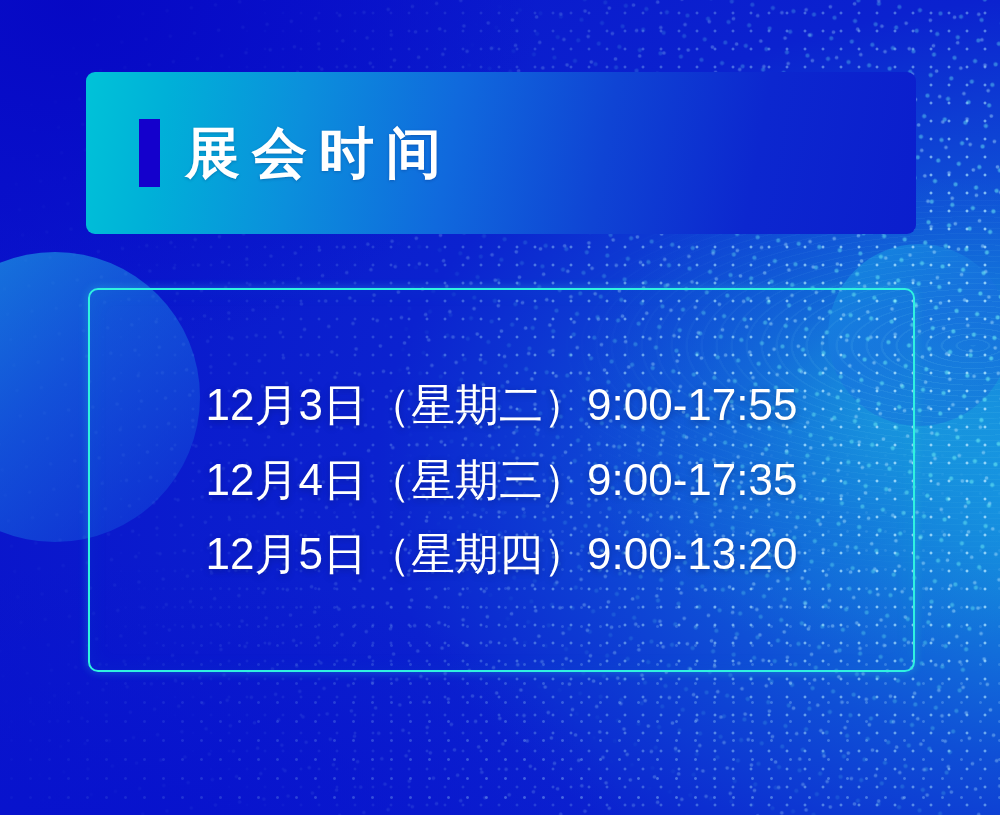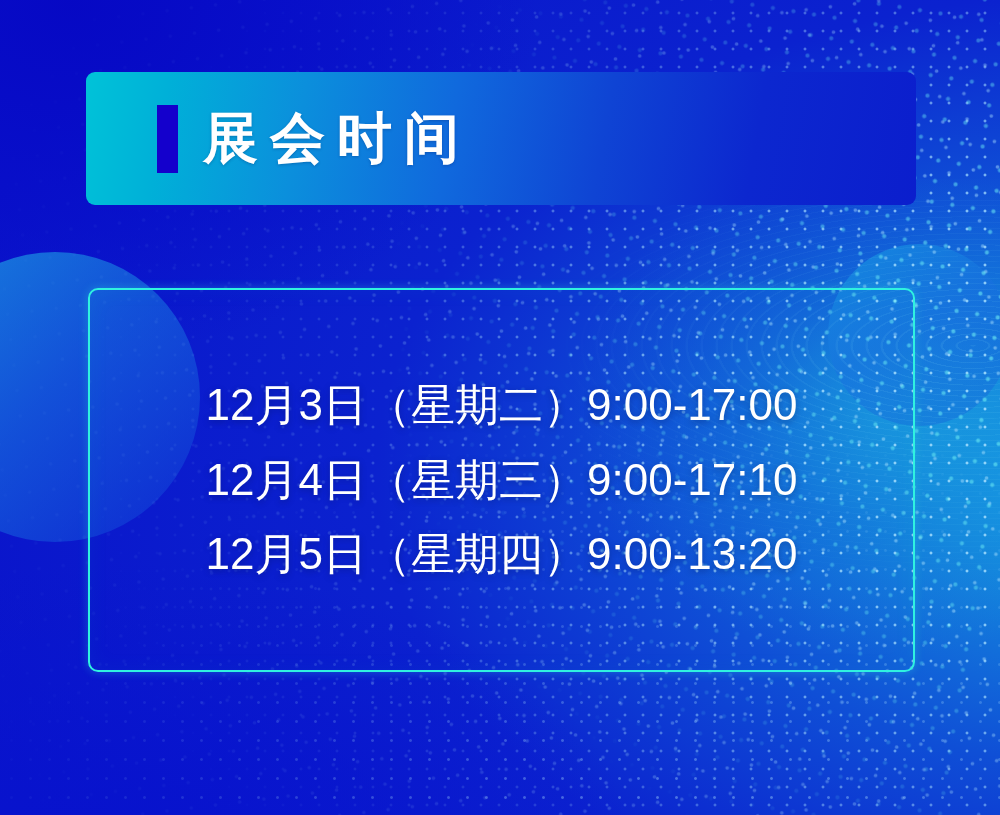--- a/index.html
+++ b/index.html
@@ -125,34 +125,34 @@
     height: 182px;
     background: linear-gradient(150deg, rgba(22,150,226,0.80) 0%, rgba(24,112,224,0.50) 46%, rgba(16,56,212,0.22) 100%);
   }
 
   
   .title-bar {
     position: absolute;
     left: 86px;
     top: 72px;
     width: 830px;
-    height: 133px;
+    height: 162px;
     border-radius: 9px;
     background: linear-gradient(100deg,
       #00c3d8 0%,
       #00b0d8 10%,
       #0b8fdc 26%,
       #1069dd 44%,
       #0f44d4 62%,
       #0c27cf 80%,
       #0b1ecd 100%);
     display: flex;
     align-items: center;
     box-sizing: border-box;
-    padding-left: 71px;
+    padding-left: 53px;
   }
   .title-accent {
     width: 21px;
     height: 68px;
     background: #1400cc;
     flex: 0 0 auto;
   }
   .title-text {
     margin-left: 25px;
     color: #ffffff;
@@ -214,19 +214,19 @@
   <div class="bg-dots mesh-bottom"></div>
   <div class="bg-wave-streaks"></div>
 
   <div class="title-bar">
     <div class="title-accent"></div>
     <div class="title-text">展会时间</div>
   </div>
 
   <div class="info-panel">
     <div class="schedule-list">
-      <div class="schedule-row">12月3日（星期二）9:00-17:00</div>
-      <div class="schedule-row">12月4日（星期三）9:00-17:10</div>
+      <div class="schedule-row">12月3日（星期二）9:00-17:55</div>
+      <div class="schedule-row">12月4日（星期三）9:00-17:35</div>
       <div class="schedule-row">12月5日（星期四）9:00-13:20</div>
     </div>
   </div>
 
 </div>
 
 </body></html>

